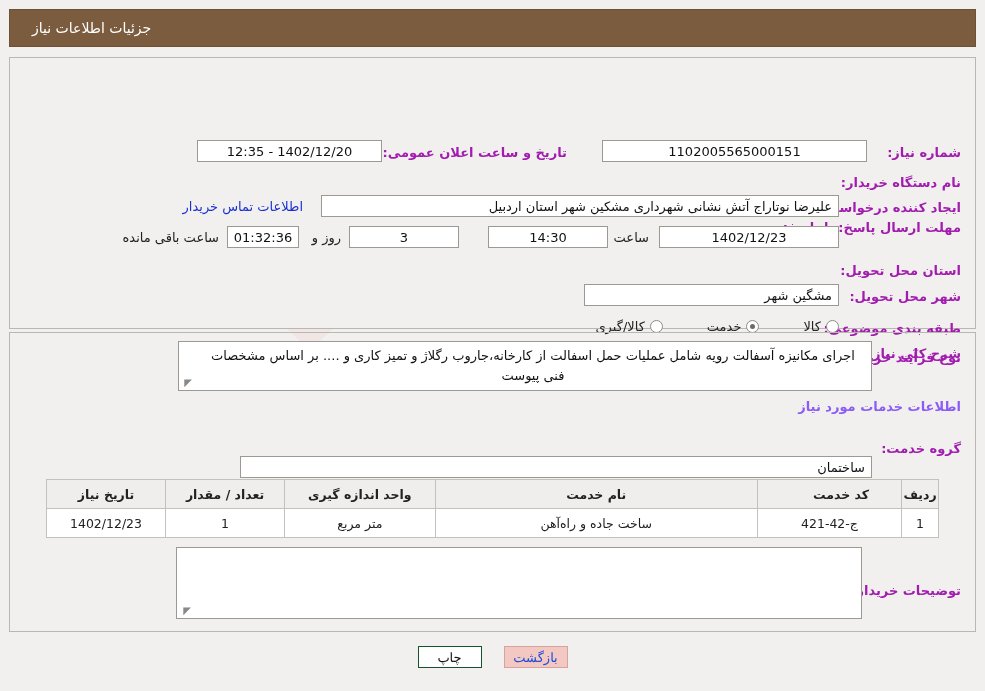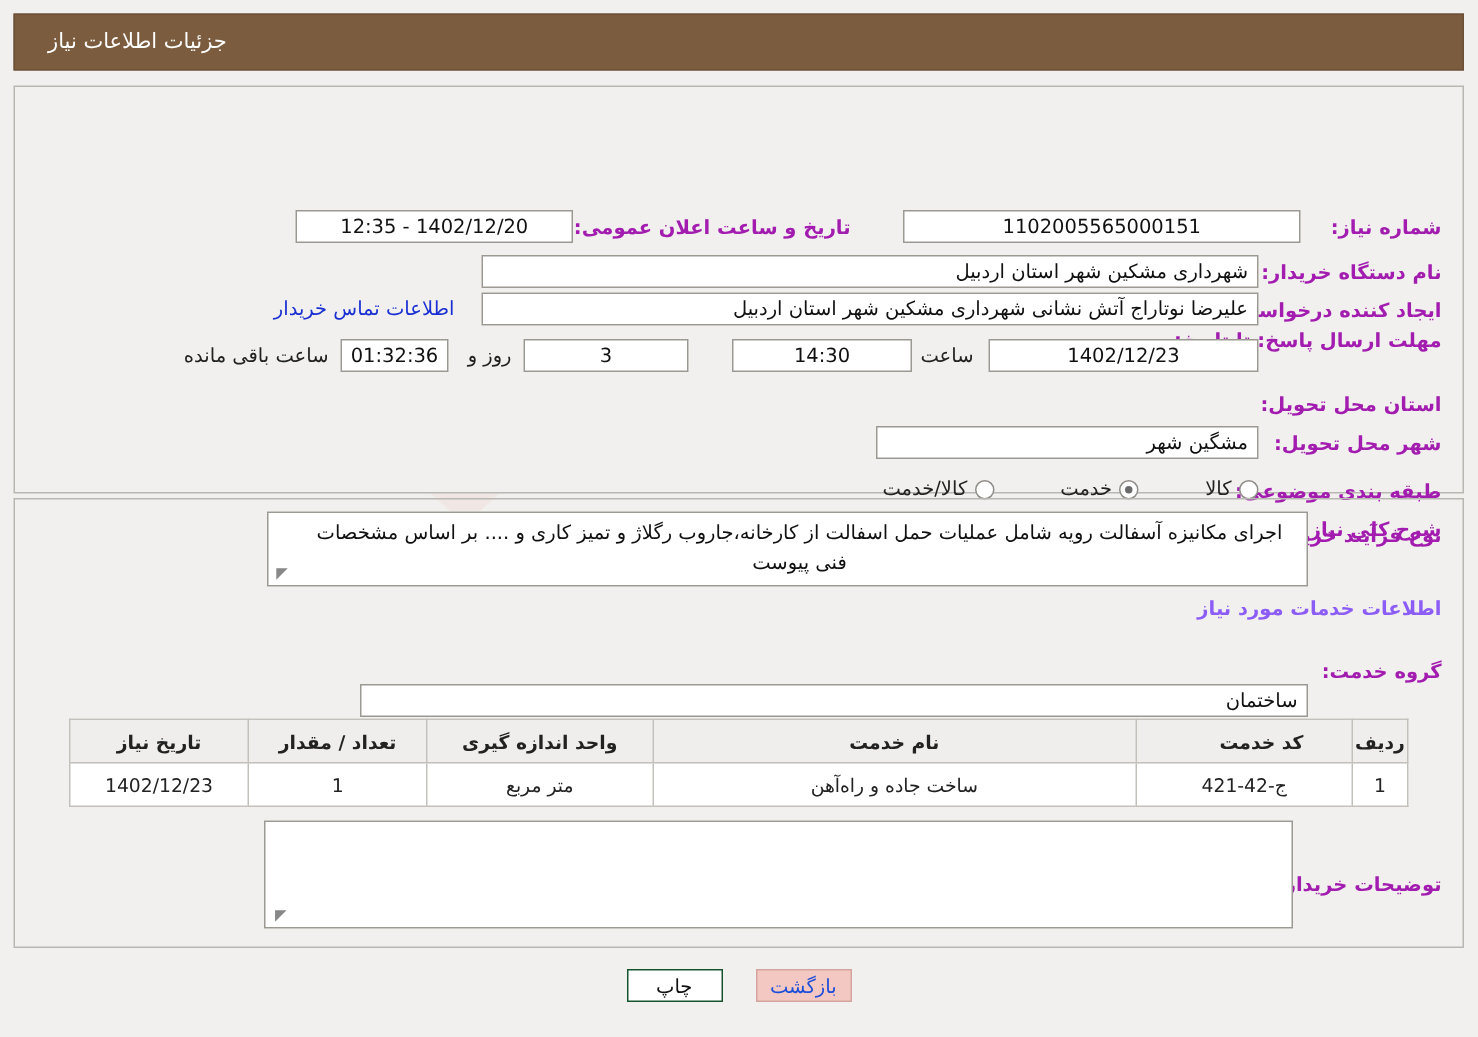--- a/index.html
+++ b/index.html
@@ -162,21 +162,20 @@
 
 <div class="panel" id="panel-top">
 
   <div class="lbl" style="position:absolute;right:14px;top:87px;">شماره نیاز:</div>
   <div class="val center" style="position:absolute;right:108px;top:82px;width:265px;">1102005565000151</div>
 
   <div class="lbl" style="position:absolute;right:408px;top:87px;">تاریخ و ساعت اعلان عمومی:</div>
   <div class="val center" style="position:absolute;right:593px;top:82px;width:185px;">1402/12/20 - 12:35</div>
 
   <div class="lbl" style="position:absolute;right:14px;top:117px;">نام دستگاه خریدار:</div>
-  <div class="val right" style="position:absolute;right:136px;top:112px;width:518px;">شهرداری مشکین شهر استان اردبیل</div>
 
   <div class="lbl" style="position:absolute;right:14px;top:142px;">ایجاد کننده درخواست:</div>
   <div class="val right" style="position:absolute;right:136px;top:137px;width:518px;">علیرضا نوتاراج آتش نشانی شهرداری مشکین شهر استان اردبیل</div>
   <a class="link" href="#" style="position:absolute;right:672px;top:141px;">اطلاعات تماس خریدار</a>
 
   <div class="lbl" style="position:absolute;right:14px;top:161px;width:112px;text-align:right;line-height:17px;">مهلت ارسال پاسخ: تا تاریخ:</div>
   <div class="val center" style="position:absolute;right:136px;top:168px;width:180px;">1402/12/23</div>
   <div style="position:absolute;right:326px;top:172px;font-size:13px;">ساعت</div>
   <div class="val center" style="position:absolute;right:367px;top:168px;width:120px;">14:30</div>
   <div class="val center" style="position:absolute;right:516px;top:168px;width:110px;">3</div>
@@ -194,21 +193,21 @@
     <div class="radio-item">
       <span class="radio"></span>
       <span>کالا</span>
     </div>
     <div class="radio-item">
       <span class="radio on"></span>
       <span>خدمت</span>
     </div>
     <div class="radio-item">
       <span class="radio"></span>
-      <span>کالا/خدمت</span>
+      <span>کالا/گیری</span>
     </div>
   </div>
 
   <div class="lbl" style="position:absolute;right:14px;top:292px;">نوع فرآیند خرید :</div>
   <div style="position:absolute;right:136px;top:290px;display:flex;gap:44px;align-items:center;">
     <div class="radio-item">
       <span class="radio"></span>
       <span>جزیی</span>
     </div>
     <div class="radio-item">

